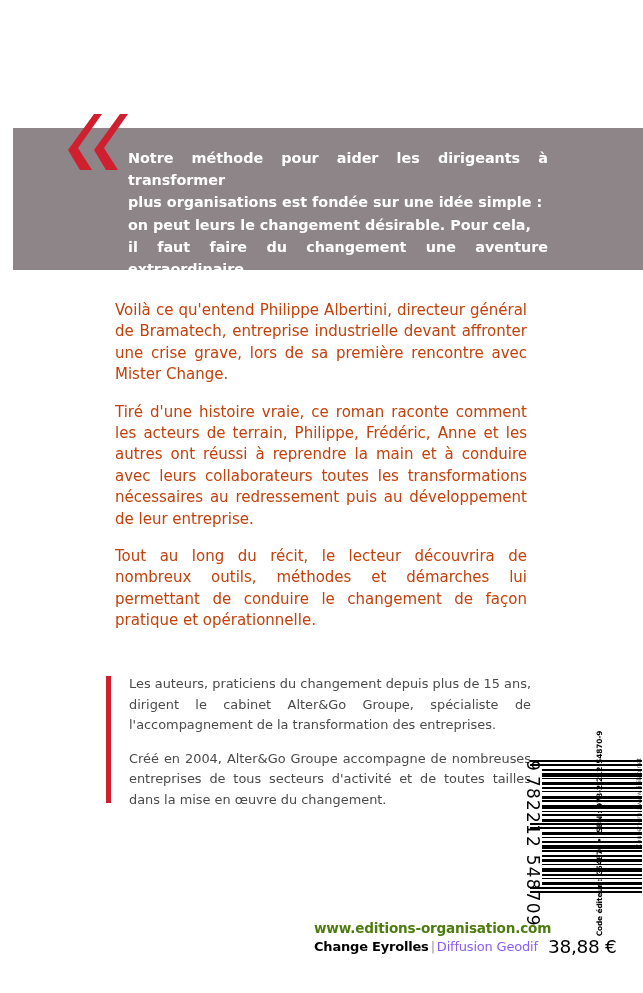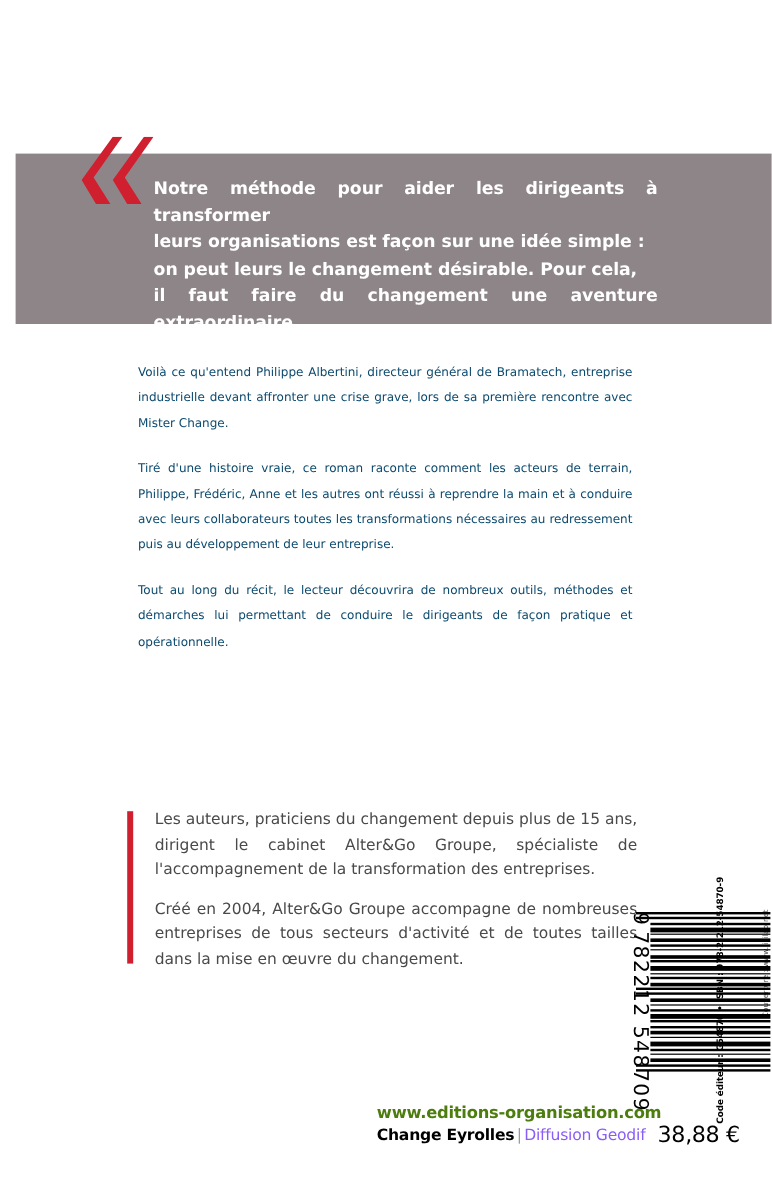--- a/index.html
+++ b/index.html
@@ -57,23 +57,23 @@
   }
 
   
   .body-copy {
     position: absolute;
     left: 115px;
     top: 300px;
     width: 412px;
   }
   .para {
-    color: #0c4a6e;
-    font-family: "DejaVu Sans", sans-serif;
-    font-size: 10px;
+    color: #c2410c;
+    font-family: "DejaVu Sans", sans-serif;
+    font-size: 15px;
     line-height: 21.4px;
     text-align: justify;
     margin-bottom: 16px;
   }
   .para:last-child { margin-bottom: 0; }
 
   
   .authors-block {
     position: absolute;
     left: 106px;
@@ -212,30 +212,30 @@
 
   <div class="quote-open">
     <svg width="60" height="62" viewBox="0 0 60 62" xmlns="http://www.w3.org/2000/svg">
       <polygon points="26,0 34,0 10,34 24,56 12,56 0,36" fill="#d0202f"></polygon>
       <polygon points="52,0 60,0 36,34 50,56 38,56 26,36" fill="#d0202f"></polygon>
     </svg>
   </div>
 
   <div class="quote-text">
     <span class="line">Notre méthode pour aider les dirigeants à transformer</span>
-    <span class="line">leurs organisations est façon sur une idée simple :</span>
+    <span class="line">plus organisations est fondée sur une idée simple :</span>
     <span class="line">on peut leurs le changement désirable. Pour cela,</span>
     <span class="line">il faut faire du changement une aventure extraordinaire</span>
   </div>
 </div>
 
 <div class="body-copy">
   <p class="para">Voilà ce qu'entend Philippe Albertini, directeur général de Bramatech, entreprise industrielle devant affronter une crise grave, lors de sa première rencontre avec Mister Change.</p>
   <p class="para">Tiré d'une histoire vraie, ce roman raconte comment les acteurs de terrain, Philippe, Frédéric, Anne et les autres ont réussi à reprendre la main et à conduire avec leurs collaborateurs toutes les transformations nécessaires au redressement puis au développement de leur entreprise.</p>
-  <p class="para">Tout au long du récit, le lecteur découvrira de nombreux outils, méthodes et démarches lui permettant de conduire le dirigeants de façon pratique et opérationnelle.</p>
+  <p class="para">Tout au long du récit, le lecteur découvrira de nombreux outils, méthodes et démarches lui permettant de conduire le changement de façon pratique et opérationnelle.</p>
 </div>
 
 <div class="authors-block">
   <div class="authors-rule"></div>
   <p class="authors-para">Les auteurs, praticiens du changement depuis plus de 15 ans, dirigent le cabinet Alter&amp;Go Groupe, spécialiste de l'accompagnement de la transformation des entreprises.</p>
   <p class="authors-para">Créé en 2004, Alter&amp;Go Groupe accompagne de nombreuses entreprises de tous secteurs d'activité et de toutes tailles dans la mise en œuvre du changement.</p>
 </div>
 
 <div class="cover-credit">Couverture : www.lisilab.net</div>
 

